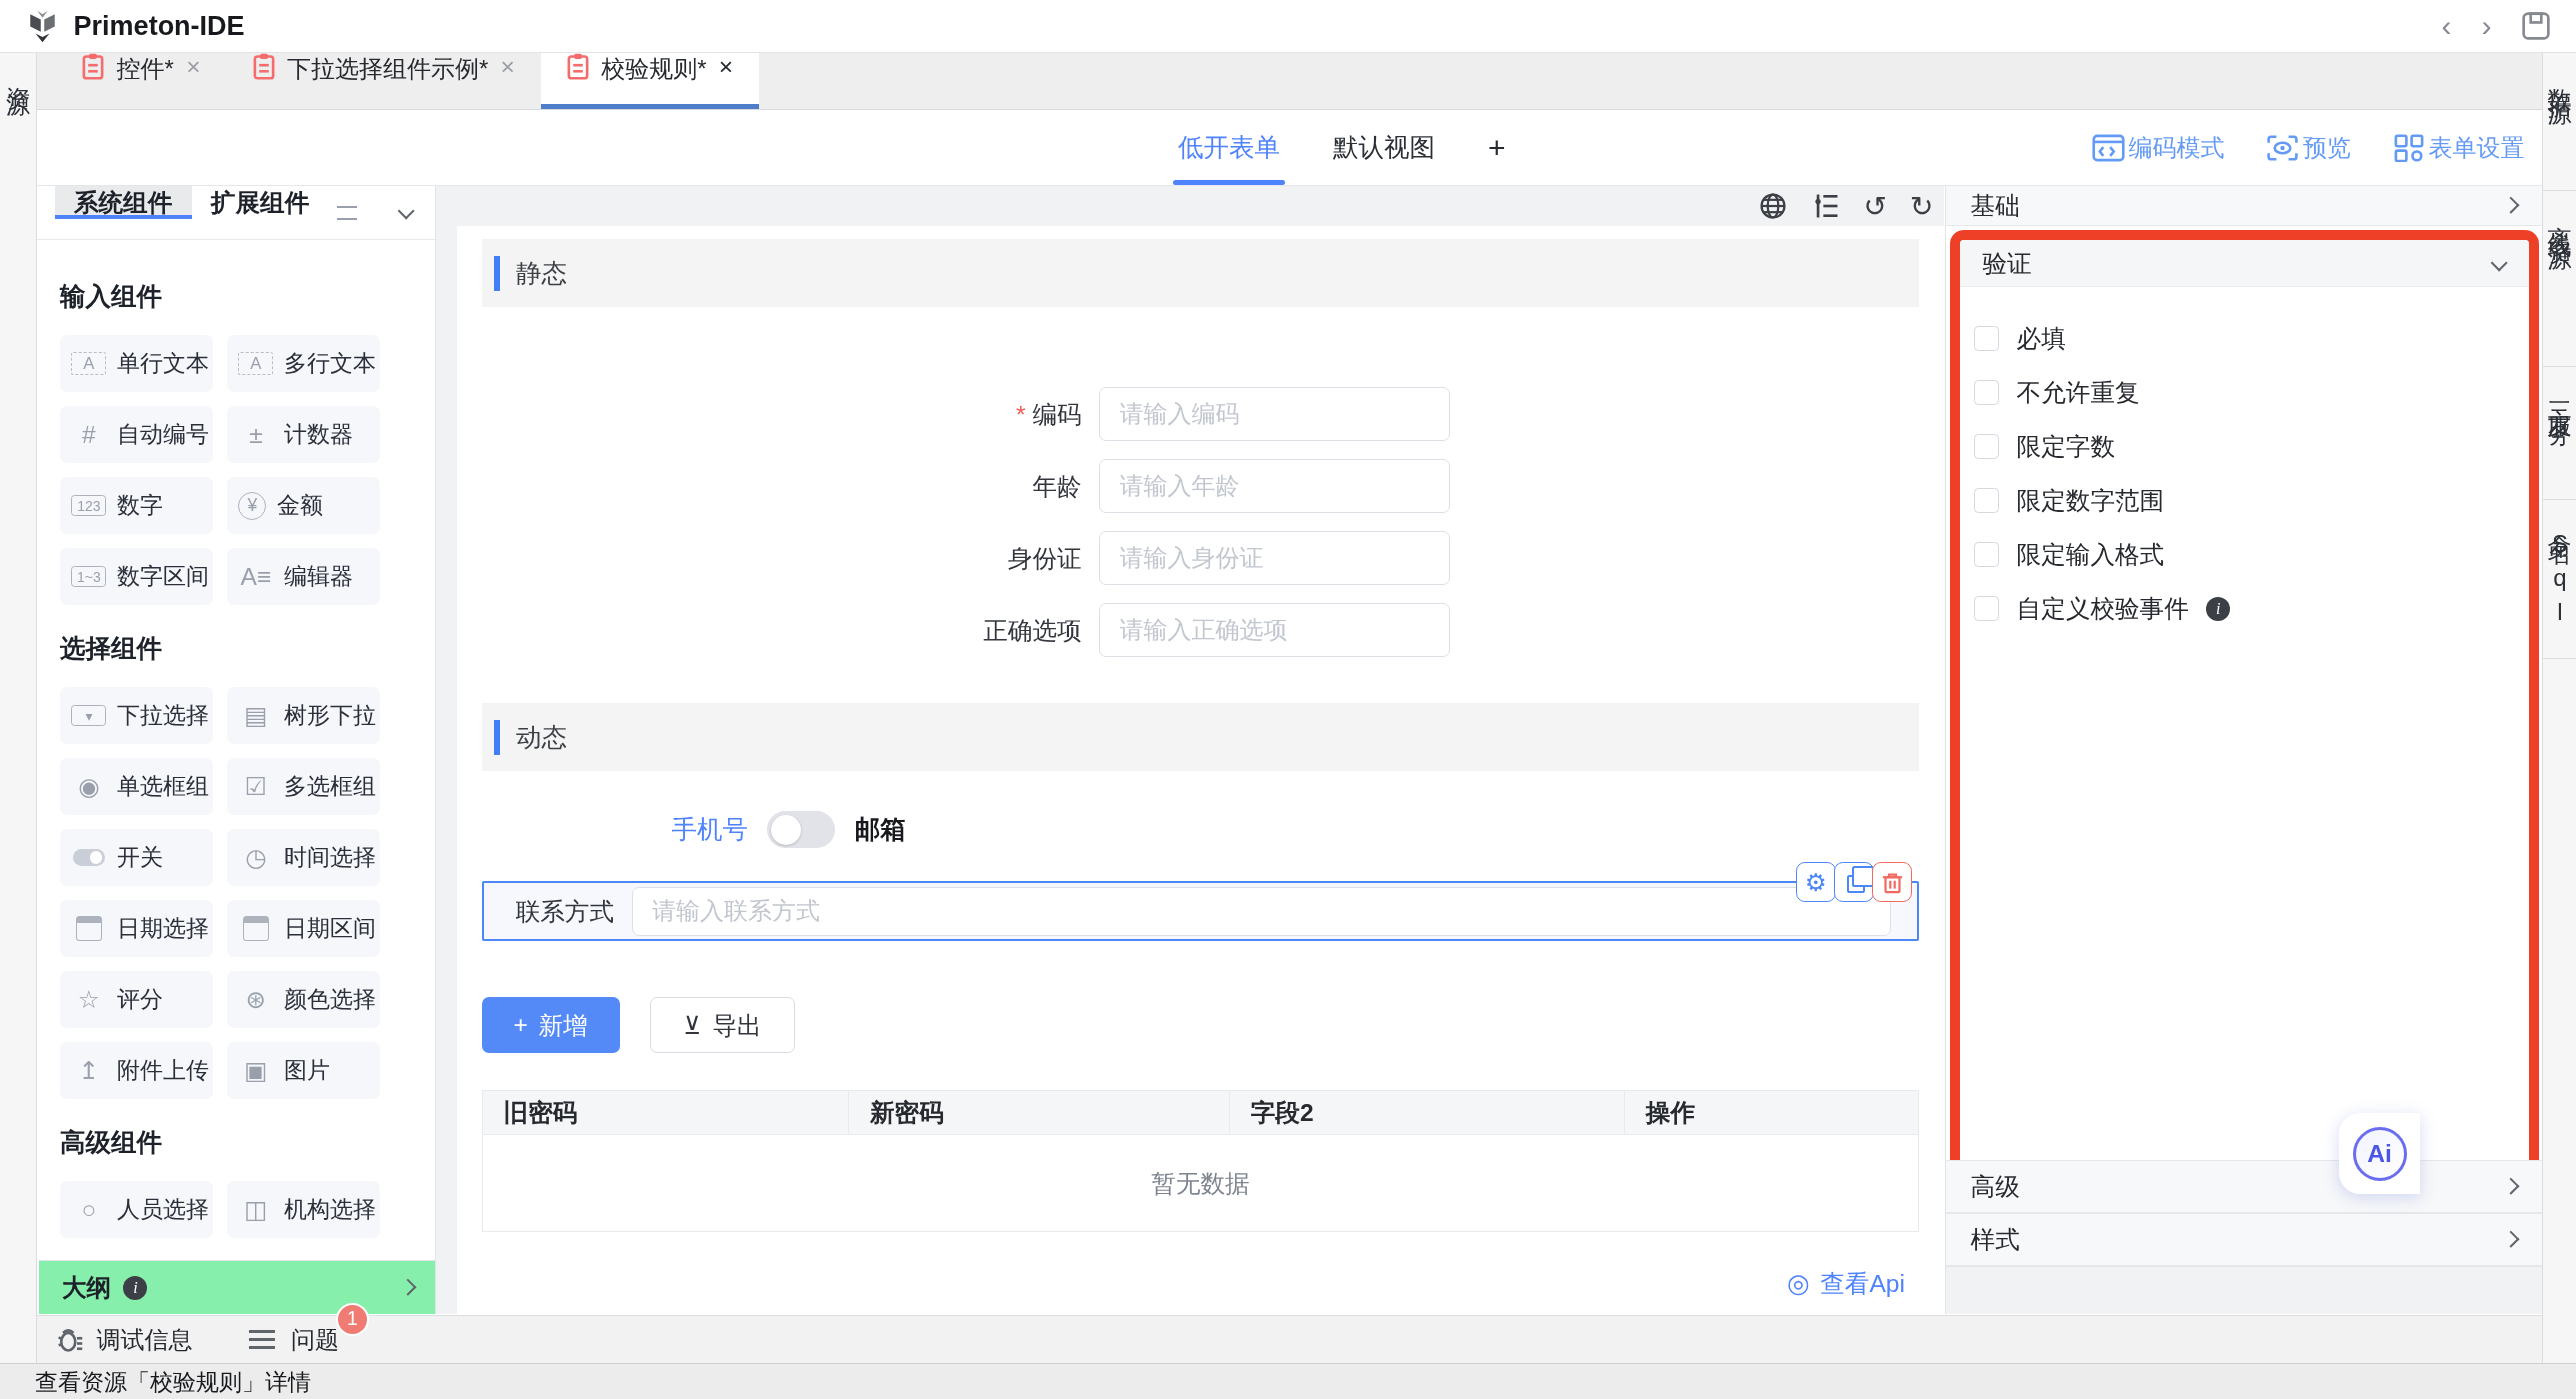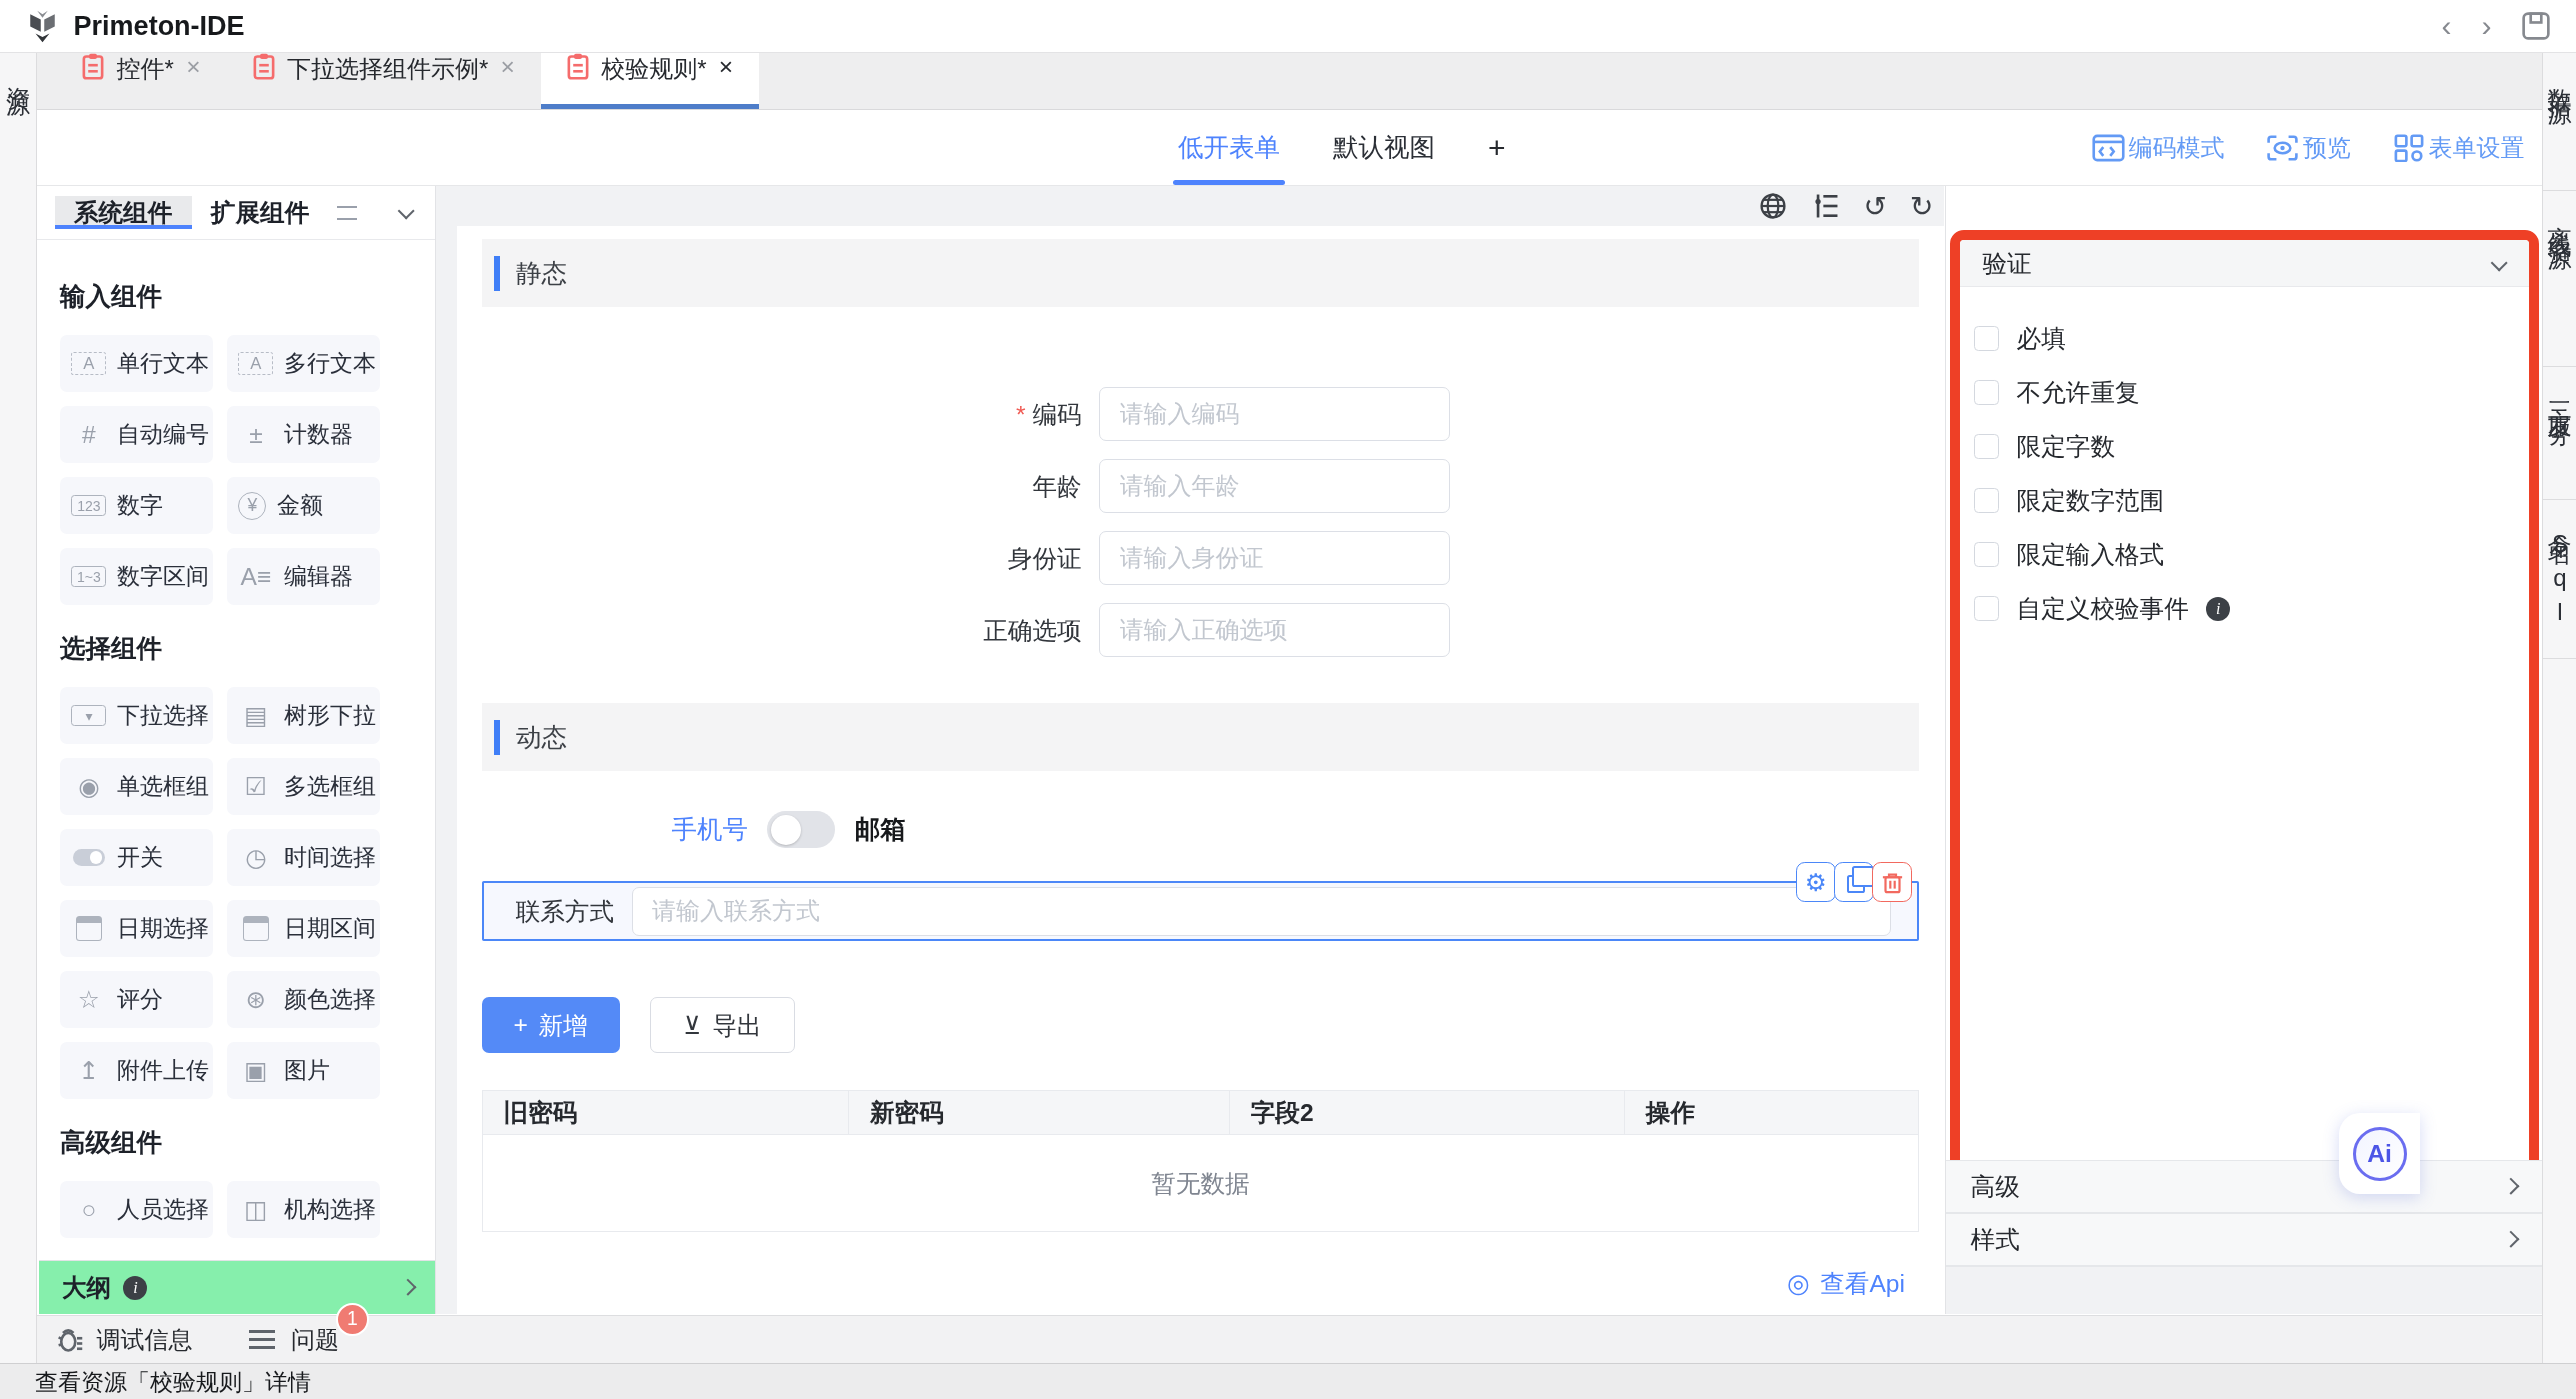--- a/index.html
+++ b/index.html
@@ -36,21 +36,21 @@
   .vtab { font-size:25.5px; color:#2b2f36; position:relative; height:100%; display:flex; align-items:center; cursor:pointer; }
   .vtab.active { color:#4e83fd; }
   .vtab.active::after { content:""; position:absolute; left:-5.3px; right:-5.3px; bottom:0; height:5.3px; border-radius:2.6px; background:#4e83fd; }
   .vtab-add { font-size:30px; color:#26292e; cursor:pointer; }
   .view-actions { position:absolute; right:17.6px; top:0; height:100%; display:flex; align-items:center; gap:42px; }
   .vact { display:flex; flex-direction:row; align-items:center; gap:3.5px; color:#639af5; font-size:24px; cursor:pointer; }
   .vact svg { display:block; }
 
   
   .leftpanel { position:absolute; left:37px; top:186px; width:399px; height:1128px; background:#fff; border-right:0.9px solid #e2e3e6; overflow:hidden; }
-  .lp-tabs { height:54px; border-bottom:0.9px solid #e8e9ec; display:flex; align-items:center; padding-left:17.6px; position:relative; }
+  .lp-tabs { height:54px; border-bottom:0.9px solid #e8e9ec; display:flex; align-items:flex-start; padding-left:17.6px; position:relative; }
   .lp-tab { font-size:24.6px; font-weight:bold; color:#1d2129; display:flex; align-items:center; padding:0 19.3px; position:relative; cursor:pointer; }
   .lp-tab.active { background:#e9eaec; }
   .lp-tab.active::after { content:""; position:absolute; left:0; right:0; bottom:0; height:4.4px; background:#4e83fd; }
   .lp-tab.plain { font-weight:bold; }
   .lp-menu-ic { align-self:center; margin-left:8.8px; width:19.3px; height:14px; border-top:2.6px solid #9aa0ab; border-bottom:2.6px solid #9aa0ab; cursor:pointer; }
   .lp-collapse { position:absolute; right:23px; top:19.3px; cursor:pointer; }
   .lp-body { padding:23px 23px 0 23px; height:1018px; overflow:hidden; }
   .lp-sec-title { font-size:25.5px; font-weight:bold; color:#1d2129; margin:16px 0 21px 0; }
   .cardgrid { display:grid; grid-template-columns:153px 153px; gap:14px 14px; margin-bottom:26px; }
   .card { height:57px; background:#f6f7fb; border-radius:7px; display:flex; align-items:center; padding:0 0 0 11.4px; gap:10.5px; cursor:grab; }
@@ -485,20 +485,24 @@
       </table>
 
       <div class="apilink">
         <span class="eye-g">◎</span>
         <span>查看Api</span>
       </div>
     </div>
   </div>
 
   <div class="rightpanel">
+    <div class="prow">
+      <span>基础</span>
+      <span class="chev r"></span>
+    </div>
 
     <div class="redbox">
       <div class="vhead">
         <span>验证</span>
         <span class="chev d"></span>
       </div>
       <div class="vopts">
         <div class="vopt">
             <span class="cb"></span>
             <span class="lab">必填</span>

